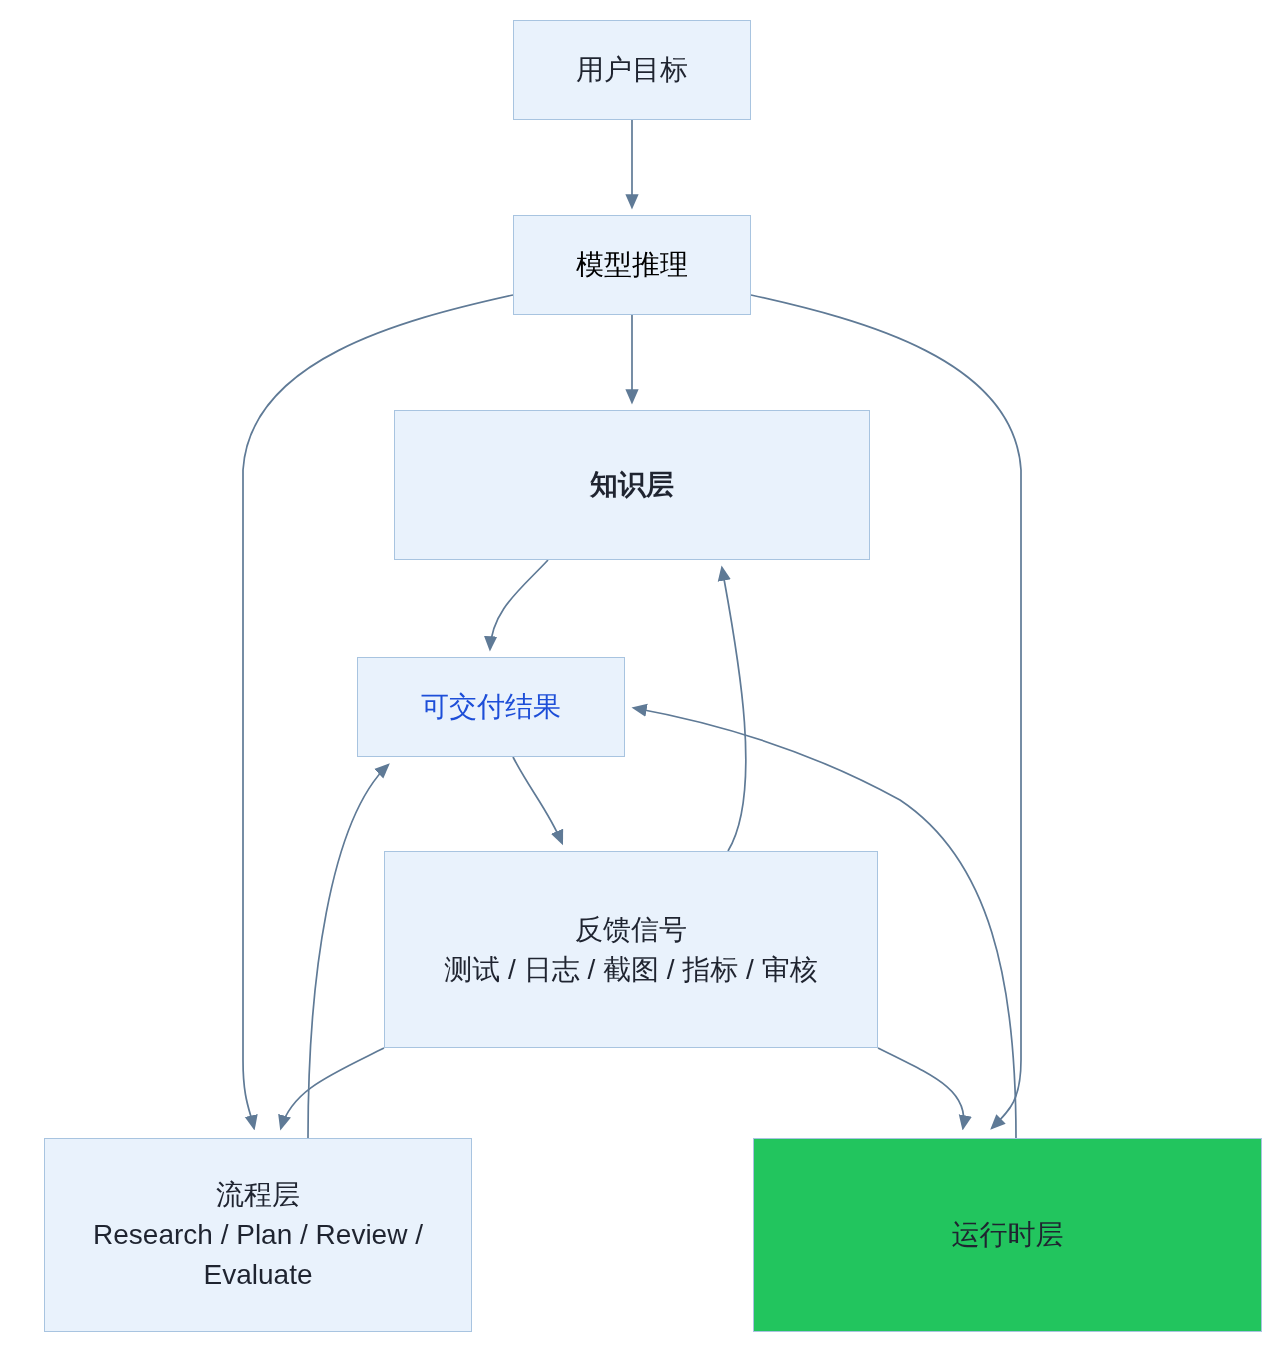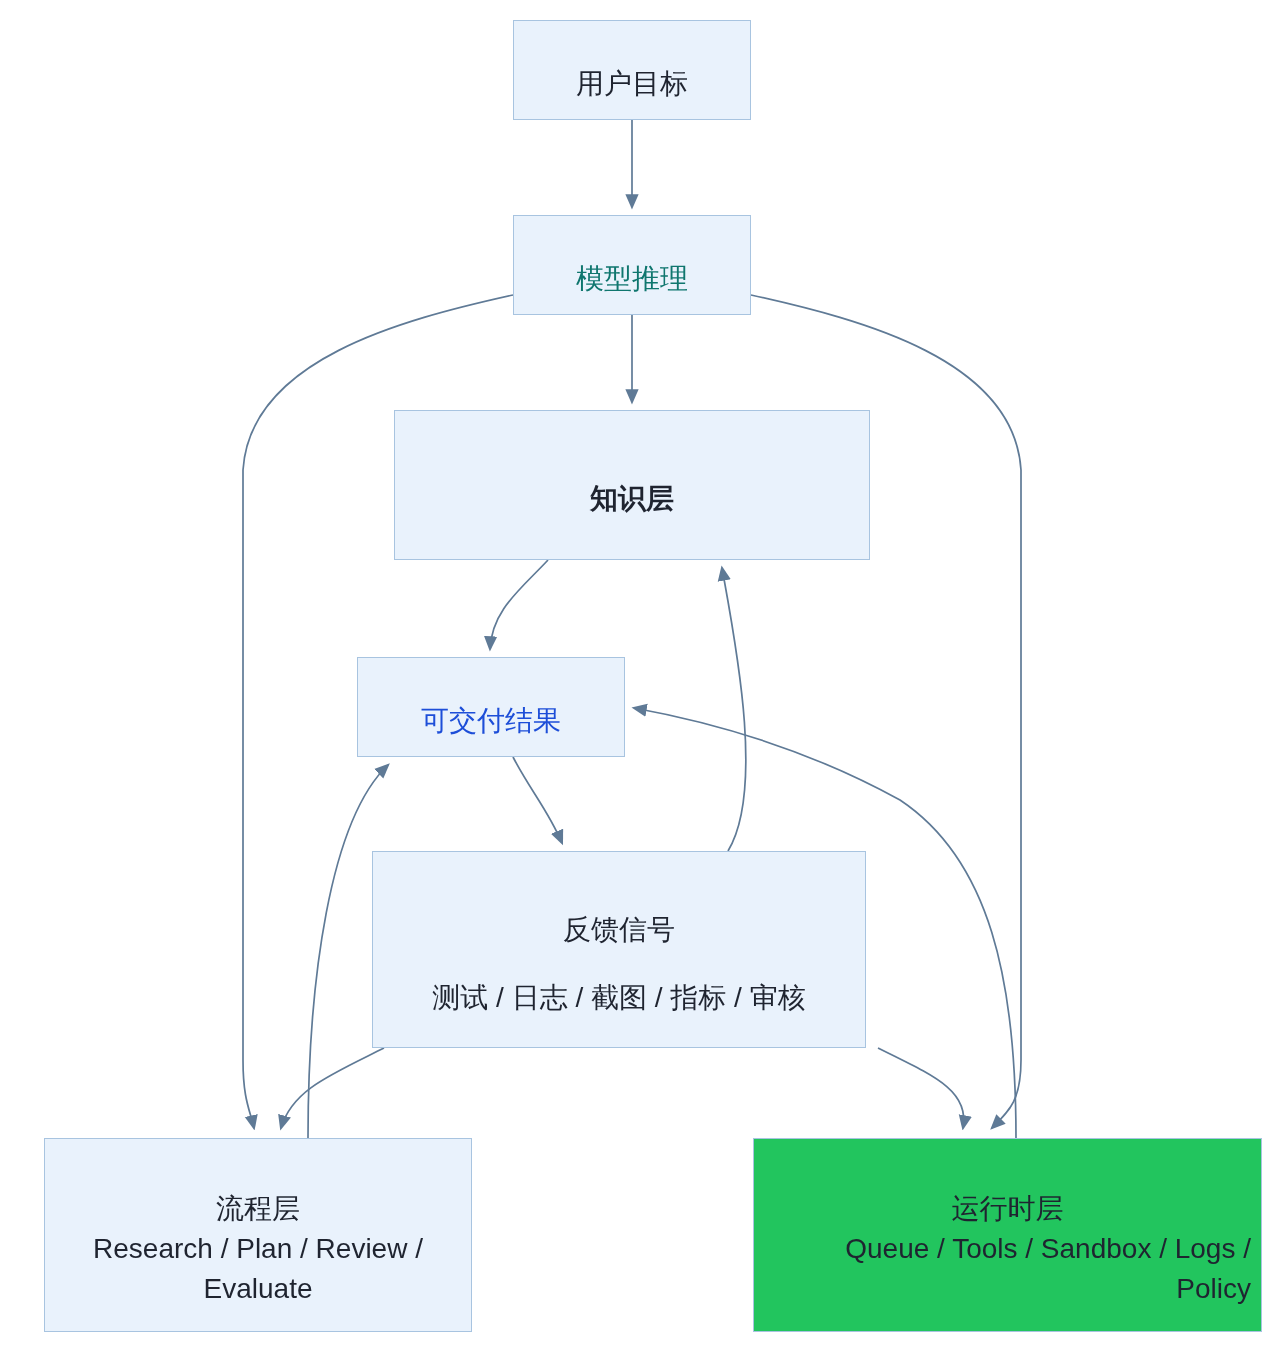--- a/index.html
+++ b/index.html
@@ -40,21 +40,20 @@
     color: #1f2430;
     line-height: 1.42;
     padding: 4px 10px;
   }
   .node .line {
     display: block;
     white-space: normal;
   }
   .node .line-cjk {
     font-size: 28px;
-    margin-top: 28px;
   }
   .node .line-lat {
     font-size: 28px;
   }
   .node-single .line-cjk {
     font-size: 28px;
   }
 </style>
 </head>
 <body style="background: rgb(255, 255, 255);">
@@ -77,35 +76,34 @@
         <path d="M 384 1048 C 330 1075 292 1090 281 1128" fill="none" stroke="#5f7a96" stroke-width="1.7" marker-end="url(#arrowhead)"></path>
         <path d="M 878 1048 C 932 1075 970 1090 963 1128" fill="none" stroke="#5f7a96" stroke-width="1.7" marker-end="url(#arrowhead)"></path>
         <path d="M 308 1138 C 308 980 330 820 388 765" fill="none" stroke="#5f7a96" stroke-width="1.7" marker-end="url(#arrowhead)"></path>
         <path d="M 1016 1138 C 1016 980 990 860 900 800 C 800 745 700 720 634 708" fill="none" stroke="#5f7a96" stroke-width="1.7" marker-end="url(#arrowhead)"></path>
       </g>
   </svg>
   <div id="nodes-group">
       <div class="node node-single" style="left: 513px; top: 20px; width: 238px; height: 100px; background: rgb(233, 242, 252); border-color: rgb(168, 196, 224); color: rgb(31, 36, 48);">
         <span class="line line-cjk">用户目标</span>
       </div>
-      <div class="node node-single" style="left: 513px; top: 215px; width: 238px; height: 100px; background: rgb(233, 242, 252); border-color: rgb(168, 196, 224); color: #0f766e;">
+      <div class="node node-single" style="left: 513px; top: 215px; width: 238px; height: 100px; background: rgb(233, 242, 252); border-color: rgb(168, 196, 224); color: #000000;">
         <span class="line line-cjk">模型推理</span>
       </div>
       <div class="node" style="left: 394px; top: 410px; width: 476px; height: 150px; background: rgb(233, 242, 252); border-color: rgb(168, 196, 224); color: rgb(31, 36, 48); font-weight: bold;">
         <span class="line line-cjk">知识层</span>
       </div>
       <div class="node node-single" style="left: 357px; top: 657px; width: 268px; height: 100px; background: rgb(233, 242, 252); border-color: rgb(168, 196, 224); color: #1d4ed8;">
         <span class="line line-cjk">可交付结果</span>
       </div>
-      <div class="node" style="left: 372px; top: 851px; width: 494px; height: 197px; background: rgb(233, 242, 252); border-color: rgb(168, 196, 224); color: rgb(31, 36, 48); justify-content: center;">
+      <div class="node" style="left: 384px; top: 851px; width: 494px; height: 197px; background: rgb(233, 242, 252); border-color: rgb(168, 196, 224); color: rgb(31, 36, 48); justify-content: center;">
         <span class="line line-cjk">反馈信号</span>
         <span class="line line-cjk">测试 / 日志 / 截图 / 指标 / 审核</span>
       </div>
       <div class="node" style="left: 44px; top: 1138px; width: 428px; height: 194px; background: rgb(233, 242, 252); border-color: rgb(168, 196, 224); color: rgb(31, 36, 48);">
         <span class="line line-cjk">流程层</span>
         <span class="line line-lat">Research / Plan / Review / Evaluate</span>
       </div>
       <div class="node" style="left: 753px; top: 1138px; width: 509px; height: 194px; background: #22c55e; border-color: rgb(168, 196, 224); color: rgb(31, 36, 48); text-align: right;">
         <span class="line line-cjk">运行时层</span>
-        <span class="line line-lat">Queue / Tools / Sandbox / Logs / Policy</span>
       </div>
     </div>
 </div>
 
 </body></html>

